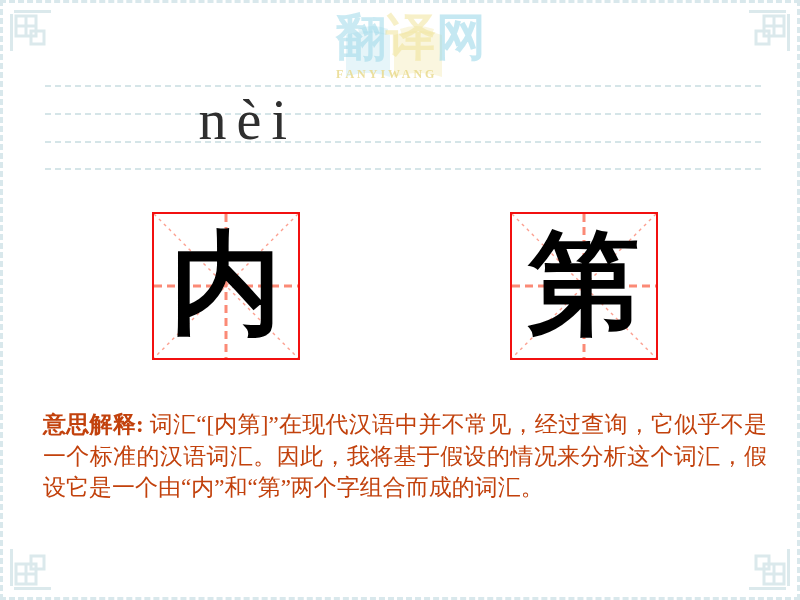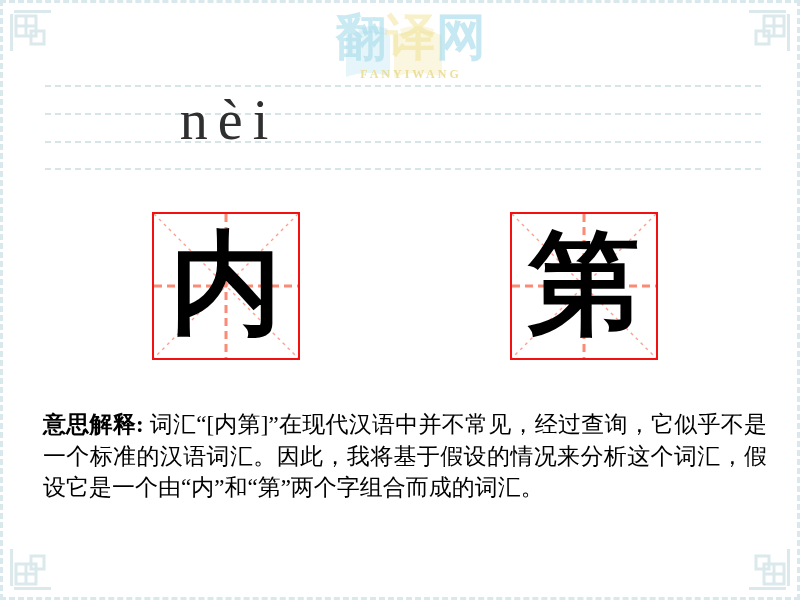--- a/index.html
+++ b/index.html
@@ -14,21 +14,21 @@
   }
   
   .corner{position:absolute;width:48px;height:48px;}
   .corner.tl{top:2px;left:2px;}
   .corner.tr{top:2px;right:2px;transform:scaleX(-1);}
   .corner.bl{bottom:2px;left:2px;transform:scaleY(-1);}
   .corner.br{bottom:2px;right:2px;transform:scale(-1,-1);}
   
   .watermark{
     position:absolute;left:333px;top:4px;width:150px;height:78px;
-    text-align:center;pointer-events:none;
+    pointer-events:none;
   }
   .wm-books{position:absolute;left:6px;top:18px;z-index:0;}
   .wm-chars{
     position:relative;z-index:1;
     font-size:50px;font-weight:bold;line-height:60px;
     letter-spacing:0px;white-space:nowrap;
   }
   .wm-chars .c0{color:rgba(150,214,231,0.50);}
   .wm-chars .c1{color:rgba(238,224,140,0.48);}
   .wm-chars .c2{color:rgba(150,214,231,0.55);}
@@ -42,40 +42,40 @@
   .py-line{
     position:absolute;left:42px;width:716px;height:0;
     border-top:2px dashed #d5e5e8;
   }
   .pinyin{
     position:absolute;top:84px;height:66px;
     font-size:56px;color:#2f2f2f;
     text-align:center;letter-spacing:10px;line-height:66px;
     white-space:nowrap;
   }
-  .pinyin.first{left:152px;width:148px;}
+  .pinyin.first{left:146px;width:148px;text-align:right;}
   .pinyin.second{left:507px;width:148px;}
   
   .charbox{
     position:absolute;top:209px;width:144px;height:144px;
     border:2px solid #f21010;background:#ffffff;
   }
   .charbox.first{left:149px;}
   .charbox.second{left:507px;}
   .charbox svg{position:absolute;left:0;top:0;}
   .glyph{
     position:absolute;left:0;top:0;width:144px;height:144px;
     font-size:112px;line-height:140px;font-weight:bold;
     color:#000;text-align:center;
     font-family:"Liberation Serif","DejaVu Serif",serif;
   }
   
   .meaning{
     position:absolute;left:40px;top:406px;width:724px;
-    font-size:23px;line-height:31.5px;color:#000000;
+    font-size:23px;line-height:31.5px;color:#c2410c;
     text-align:justify;
   }
   .meaning b{font-weight:bold;}
 </style>
 </head>
 <body>
 
 <div id="page">
 
   <svg class="corner tl" viewBox="0 0 48 48">

